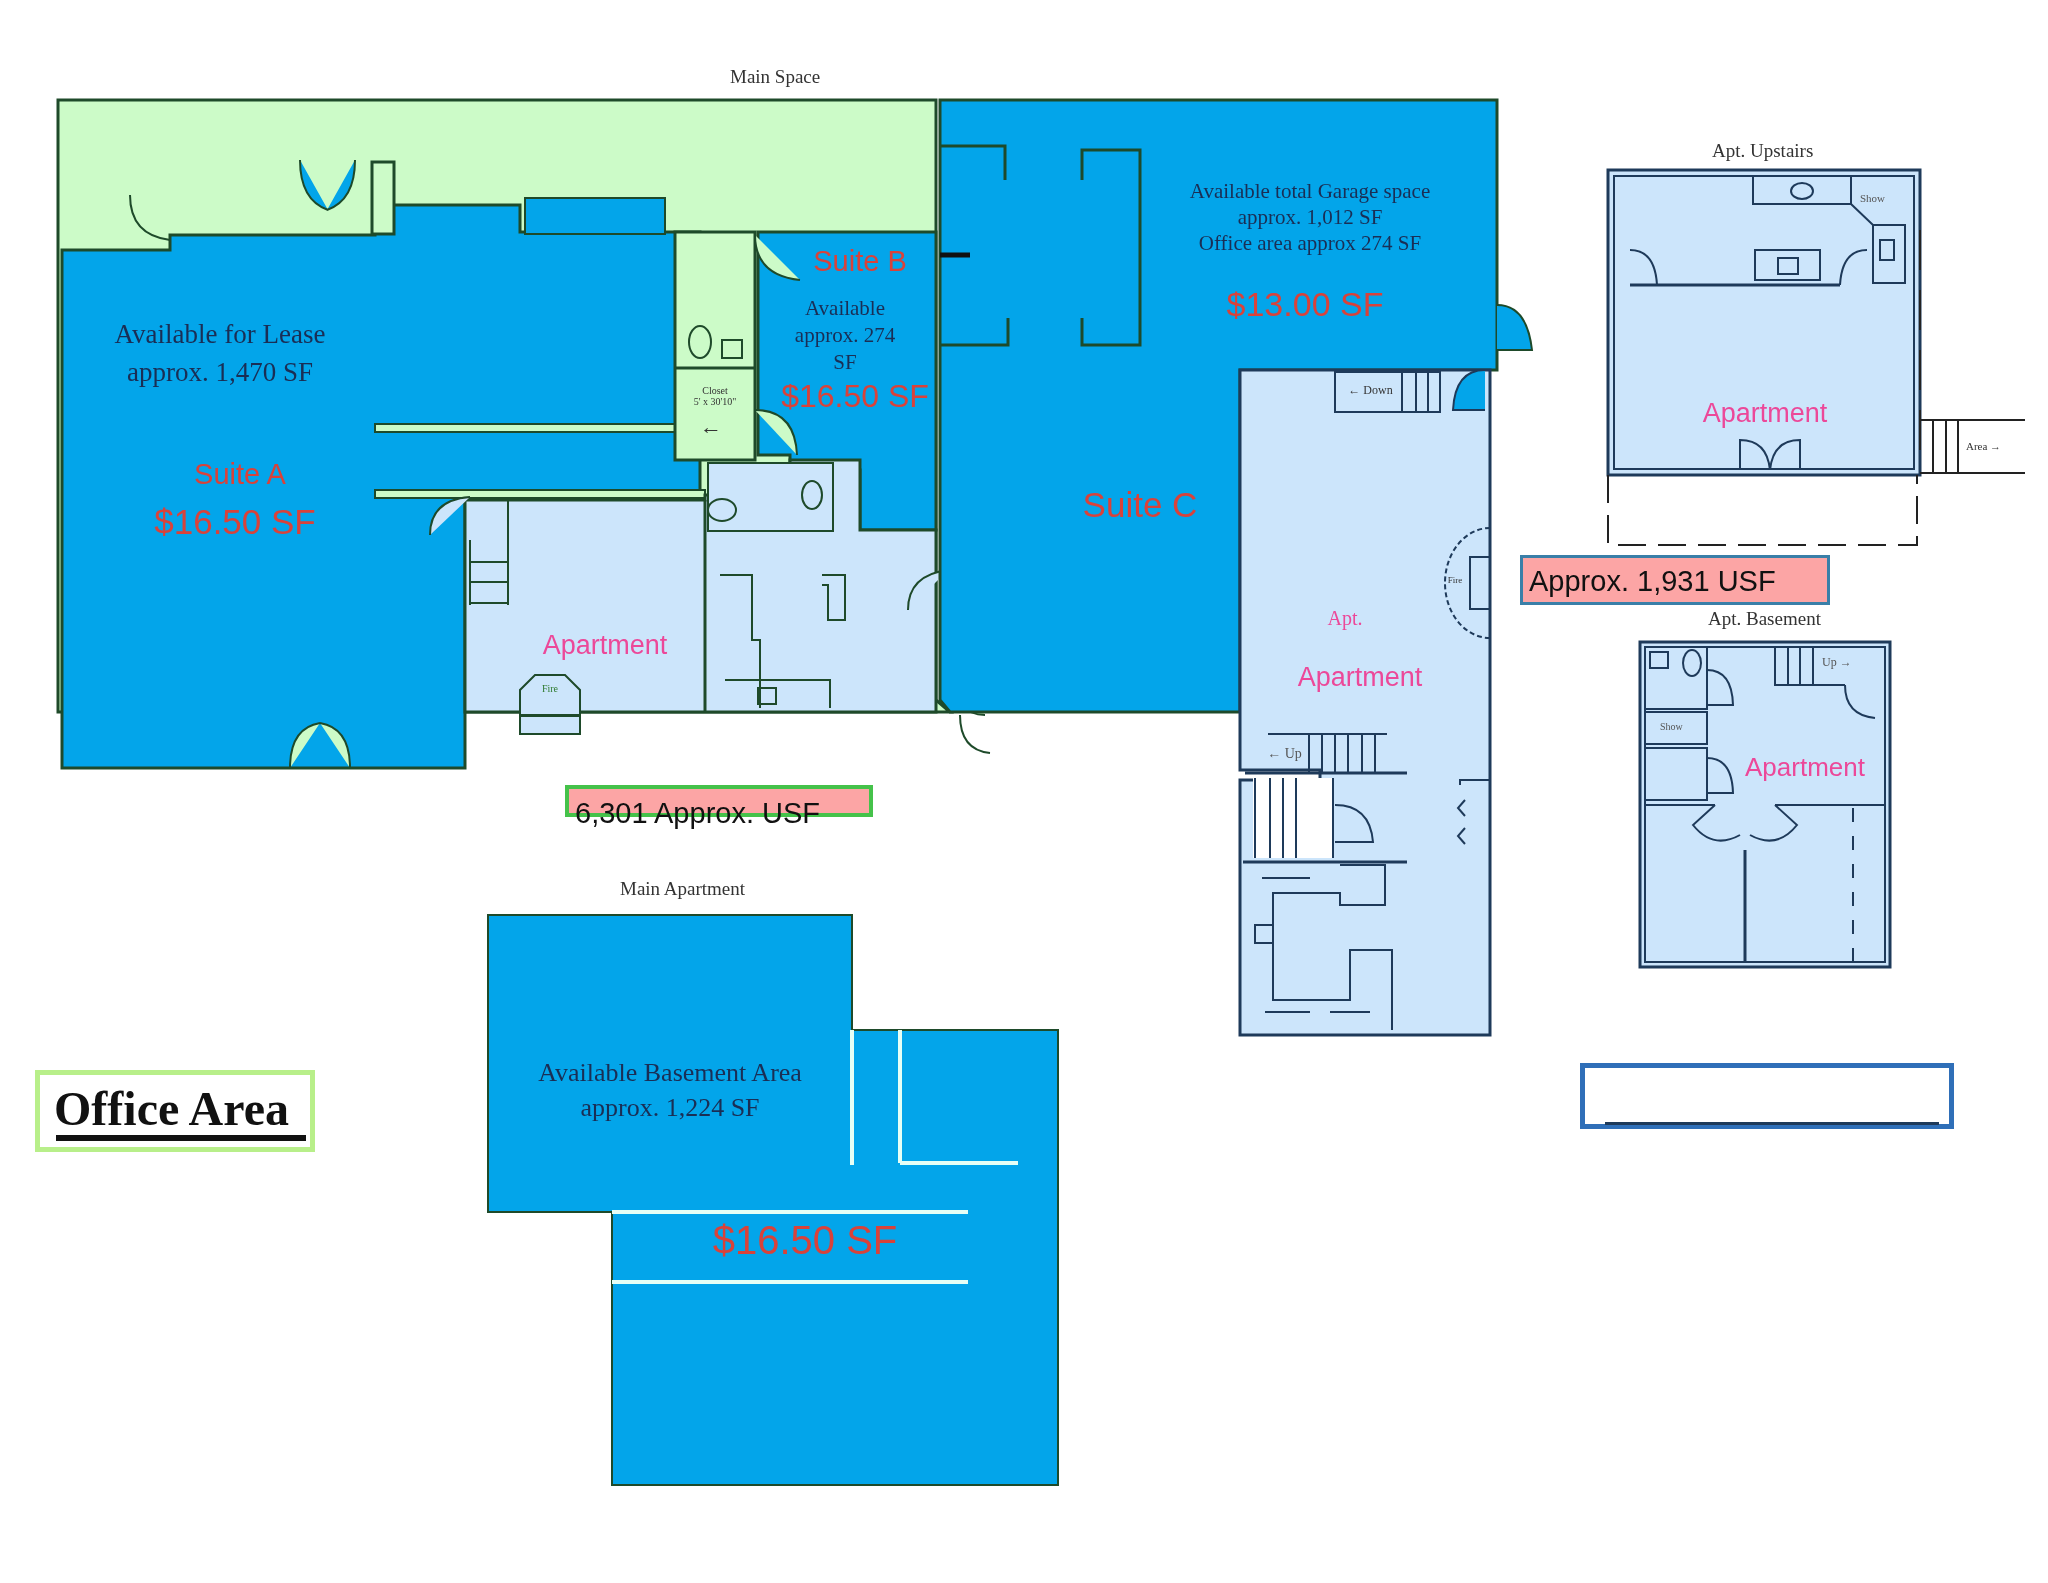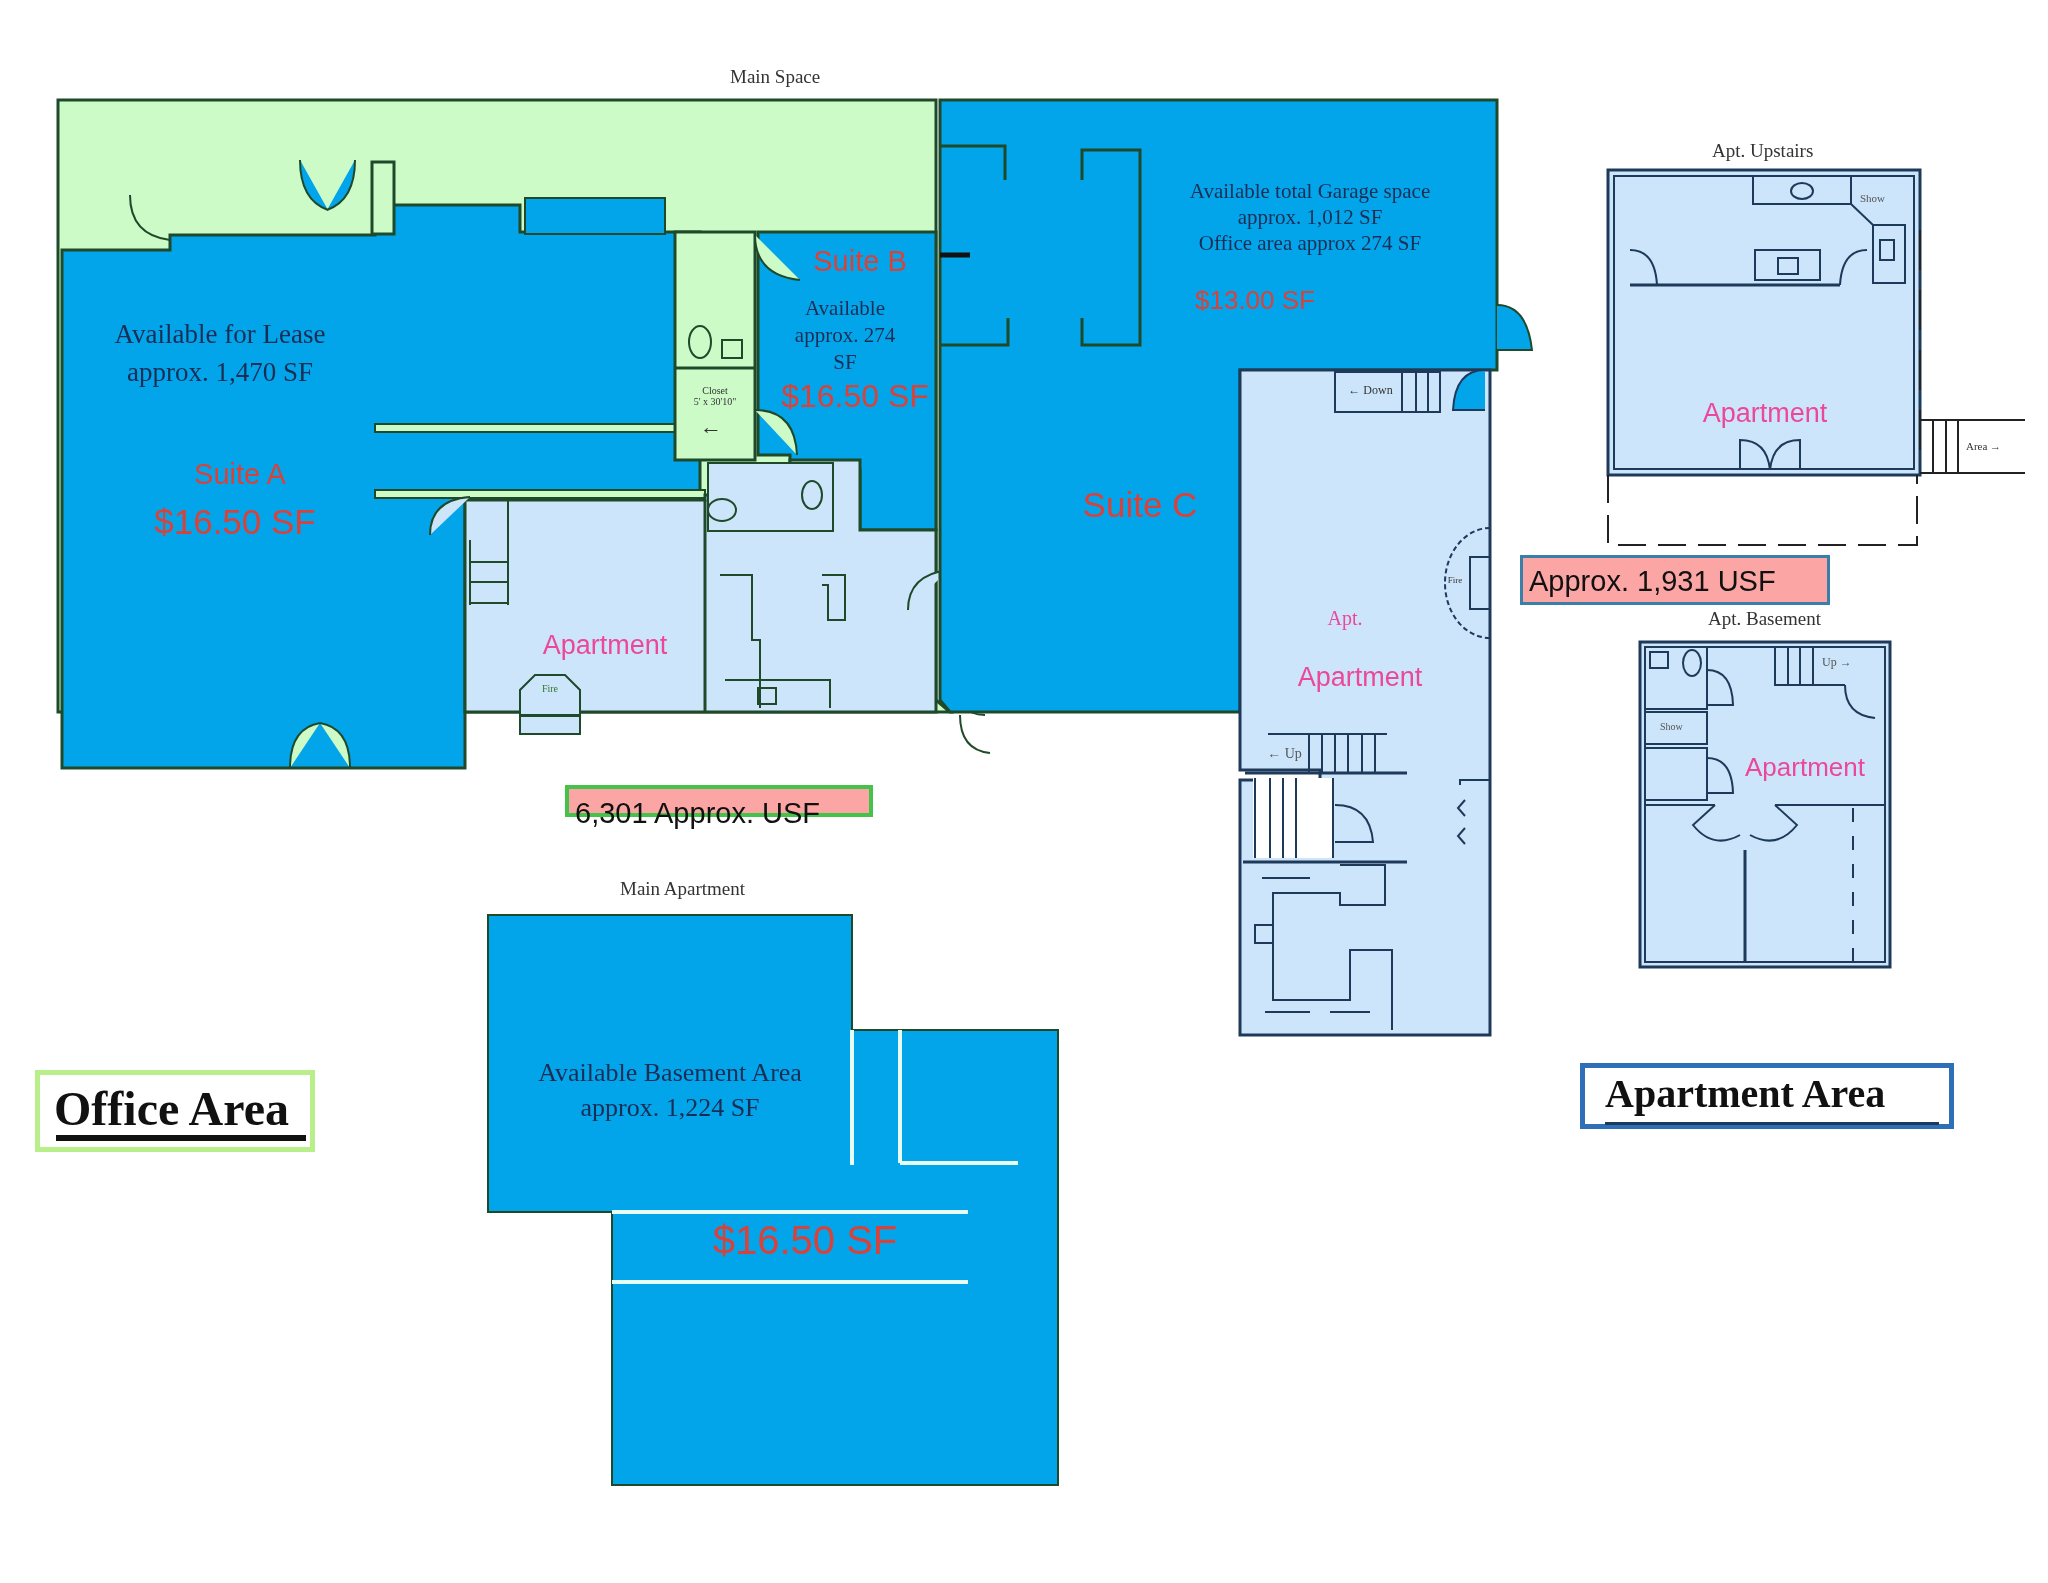--- a/index.html
+++ b/index.html
@@ -191,21 +191,21 @@
   <div>Closet</div>
   <div>5' x 30'10"</div>
 </div>
 <div class="abs sans" style="left:700px;top:414px;font-size:22px;color:#333;">←</div>
 
 <div class="abs serif" style="left:1160px;top:178px;width:300px;text-align:center;font-size:21px;line-height:26px;">
   <div>Available total Garage space</div>
   <div>approx. 1,012 SF</div>
   <div>Office area approx 274 SF</div>
 </div>
-<div class="abs red" style="left:1195px;top:285px;width:220px;font-size:26px;">$13.00 SF</div>
+<div class="abs red" style="left:1195px;top:285px;width:220px;text-align:center;font-size:34px;">$13.00 SF</div>
 <div class="abs red" style="left:1040px;top:485px;width:200px;text-align:center;font-size:35px;">Suite C</div>
 
 <div class="abs sans dark" style="left:520px;top:590px;width:170px;text-align:center;font-size:27px;">Apartment</div>
 <div class="abs serif" style="left:530px;top:683px;width:40px;text-align:center;font-size:10px;color:#2e7a2e;">Fire</div>
 
 <div class="abs serif dark" style="left:1310px;top:567px;width:70px;text-align:center;font-size:20px;">Apt.</div>
 <div class="abs sans dark" style="left:1280px;top:622px;width:160px;text-align:center;font-size:27px;">Apartment</div>
 <div class="abs serif" style="left:1440px;top:575px;width:30px;text-align:center;font-size:9px;color:#333;">Fire</div>
 <div class="abs serif" style="left:1338px;top:383px;width:65px;text-align:center;font-size:12px;color:#333;">← Down</div>
 <div class="abs serif" style="left:1262px;top:746px;width:45px;text-align:center;font-size:14px;color:#555;">← Up</div>
@@ -229,15 +229,14 @@
 <div class="abs plan-title" style="left:1708px;top:608px;">Apt. Basement</div>
 <div class="abs sans dark" style="left:1730px;top:712px;width:150px;text-align:center;font-size:26px;">Apartment</div>
 <div class="abs serif" style="left:1660px;top:721px;font-size:10px;color:#555;">Show</div>
 <div class="abs serif" style="left:1822px;top:655px;font-size:12px;color:#555;">Up →</div>
 
 <div class="abs" style="left:35px;top:1070px;width:280px;height:82px;border:5px solid #b8ef8a;background:#fff;box-sizing:border-box;">
   <div class="abs" style="left:14px;top:6px;font-family:'Liberation Serif',serif;font-weight:bold;font-size:48px;color:#111;">Office Area</div>
   <div class="abs" style="left:16px;top:60px;width:250px;height:6px;background:#111;"></div>
 </div>
 <div class="abs" style="left:1580px;top:1063px;width:374px;height:66px;border:5px solid #2f6fb8;background:#fff;box-sizing:border-box;">
-  <div class="abs" style="left:20px;top:2px;font-family:'Liberation Serif',serif;font-weight:bold;font-size:40px;color:#111;">Apartment Area</div>
   <div class="abs" style="left:20px;top:54px;width:334px;height:3px;background:#1e3a5a;"></div>
 </div>
 
 </body></html>

